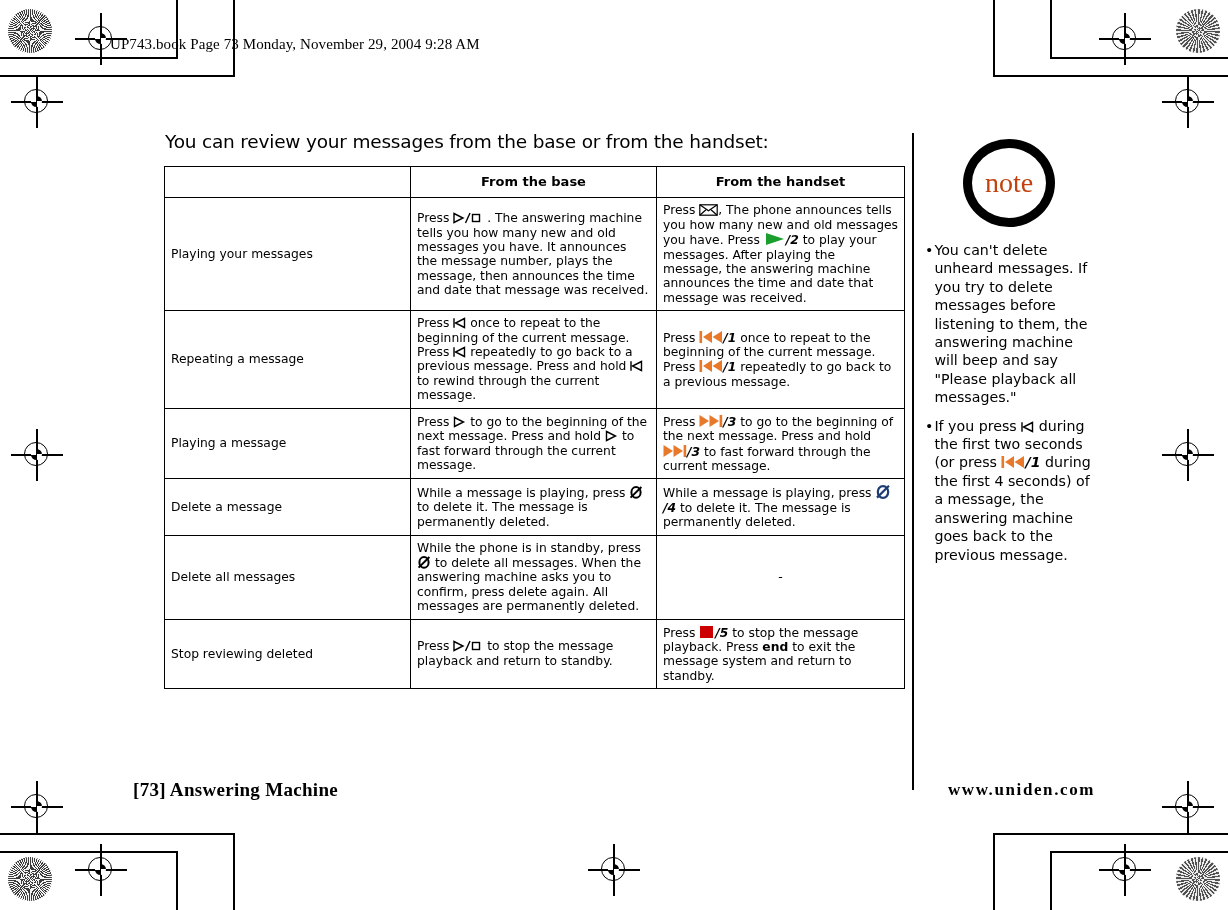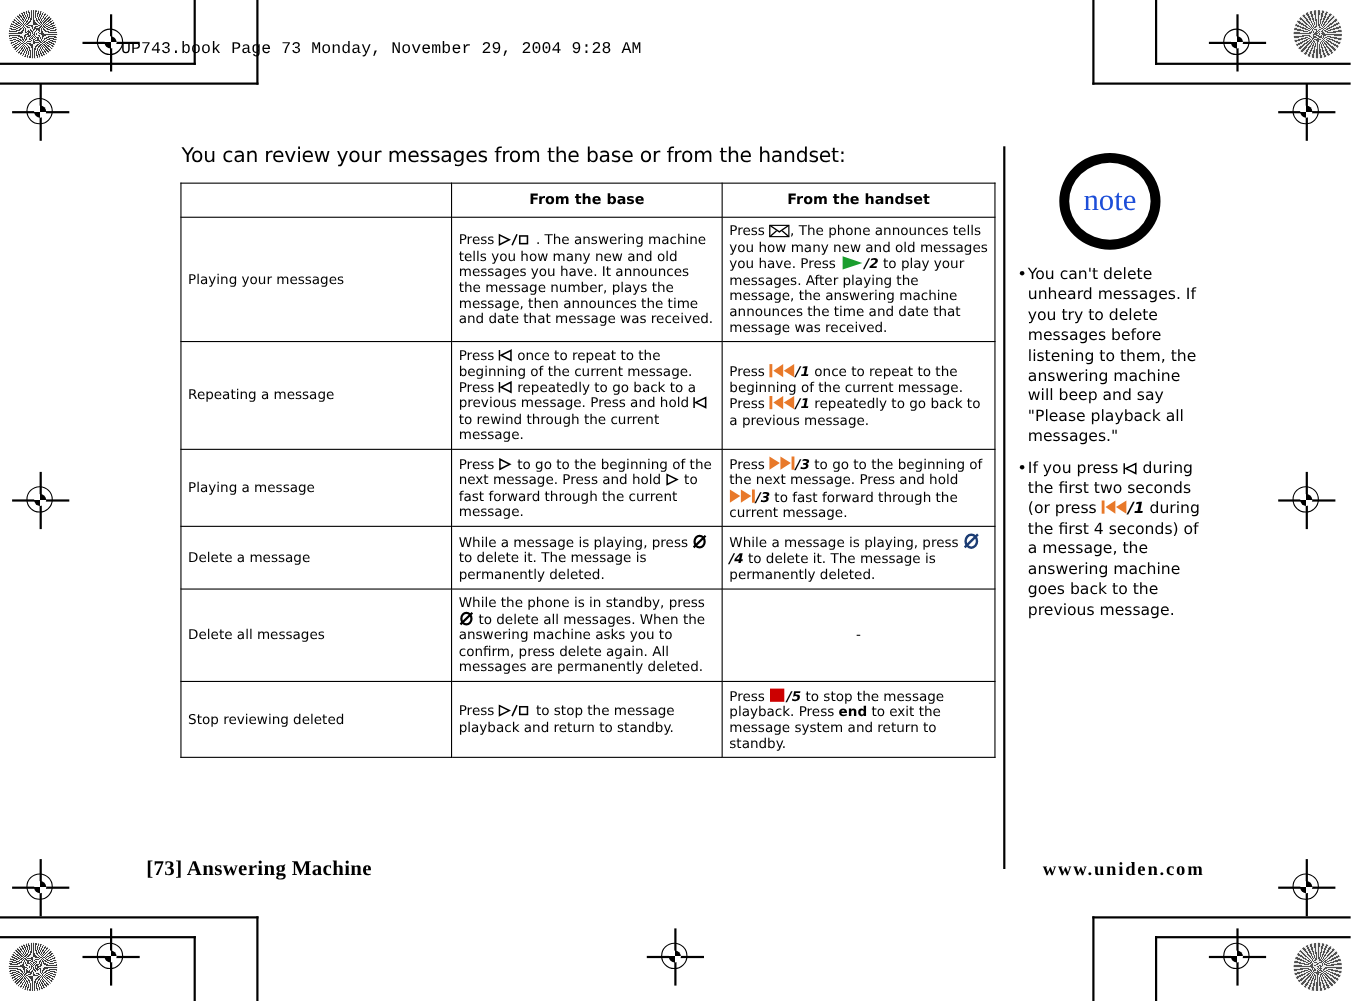--- a/index.html
+++ b/index.html
@@ -19,21 +19,21 @@
   .reg .hh{position:absolute;top:16.3px;left:-9px;height:1.3px;width:52px;background:#000;}
   .starburst{position:absolute;width:44px;height:44px;border-radius:50%;
      background:
        repeating-conic-gradient(#1a1a1a 0deg 3deg, #f2f2f2 3deg 6deg);
      opacity:.85;}
   .starburst.alt{background:repeating-conic-gradient(#333 0deg 5deg,#e8e8e8 5deg 10deg);}
 
   
   .file-header{
     position:absolute;left:110px;top:36px;
-    font-family:Liberation Mono, monospace;font-size:15px;color:#000;letter-spacing:.1px;white-space:nowrap;
+    font-family:Liberation Serif, serif;font-size:15px;color:#000;letter-spacing:.1px;white-space:nowrap;
   }
 
   
   .page-title{
     position:absolute;left:165px;top:131px;width:740px;
     font-family:"DejaVu Sans", sans-serif;font-size:18.5px;color:#000;letter-spacing:-.2px;
   }
   .vrule{position:absolute;left:912px;top:133px;width:2px;height:657px;background:#000;}
 
   table.mtable{
@@ -55,21 +55,21 @@
   .ic{display:inline-block;vertical-align:-2px;line-height:0;}
   .ic svg{display:block;}
   .kb{font-style:italic;font-weight:bold;}
   b.i{}
 
   
   .note-badge{
     position:absolute;left:963px;top:139px;width:92px;height:88px;
     border:9px solid #000;border-radius:50%;box-sizing:border-box;
     display:flex;align-items:center;justify-content:center;
-    font-family:"Liberation Serif", serif;font-size:28px;color:#1d4ed8;
+    font-family:"Liberation Serif", serif;font-size:28px;color:#c2410c;
   }
   .note-list{position:absolute;left:925px;top:241px;width:175px;}
   .note-item{display:flex;font-size:14.2px;line-height:18.4px;color:#000;margin-bottom:10px;}
   .note-bullet{flex:0 0 auto;padding-right:1px;}
   .note-text{flex:1 1 auto;}
 
   
   .footer-left{
     position:absolute;left:133px;top:779px;
     font-family:"Liberation Serif", serif;font-weight:bold;font-size:19px;color:#000;letter-spacing:.3px;

